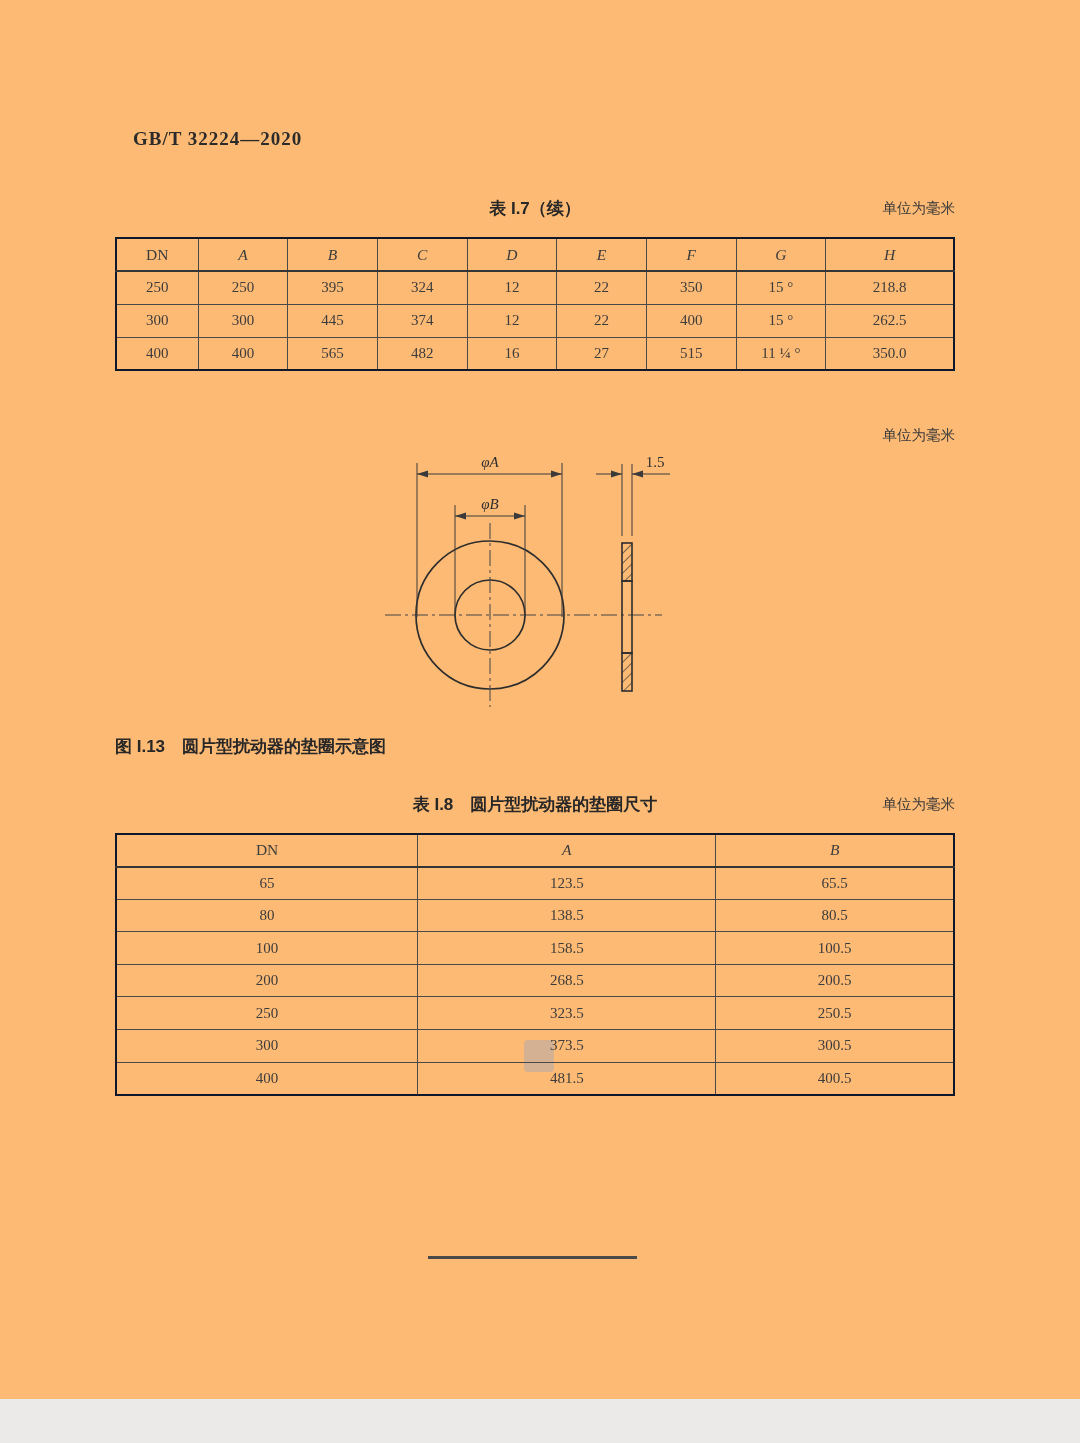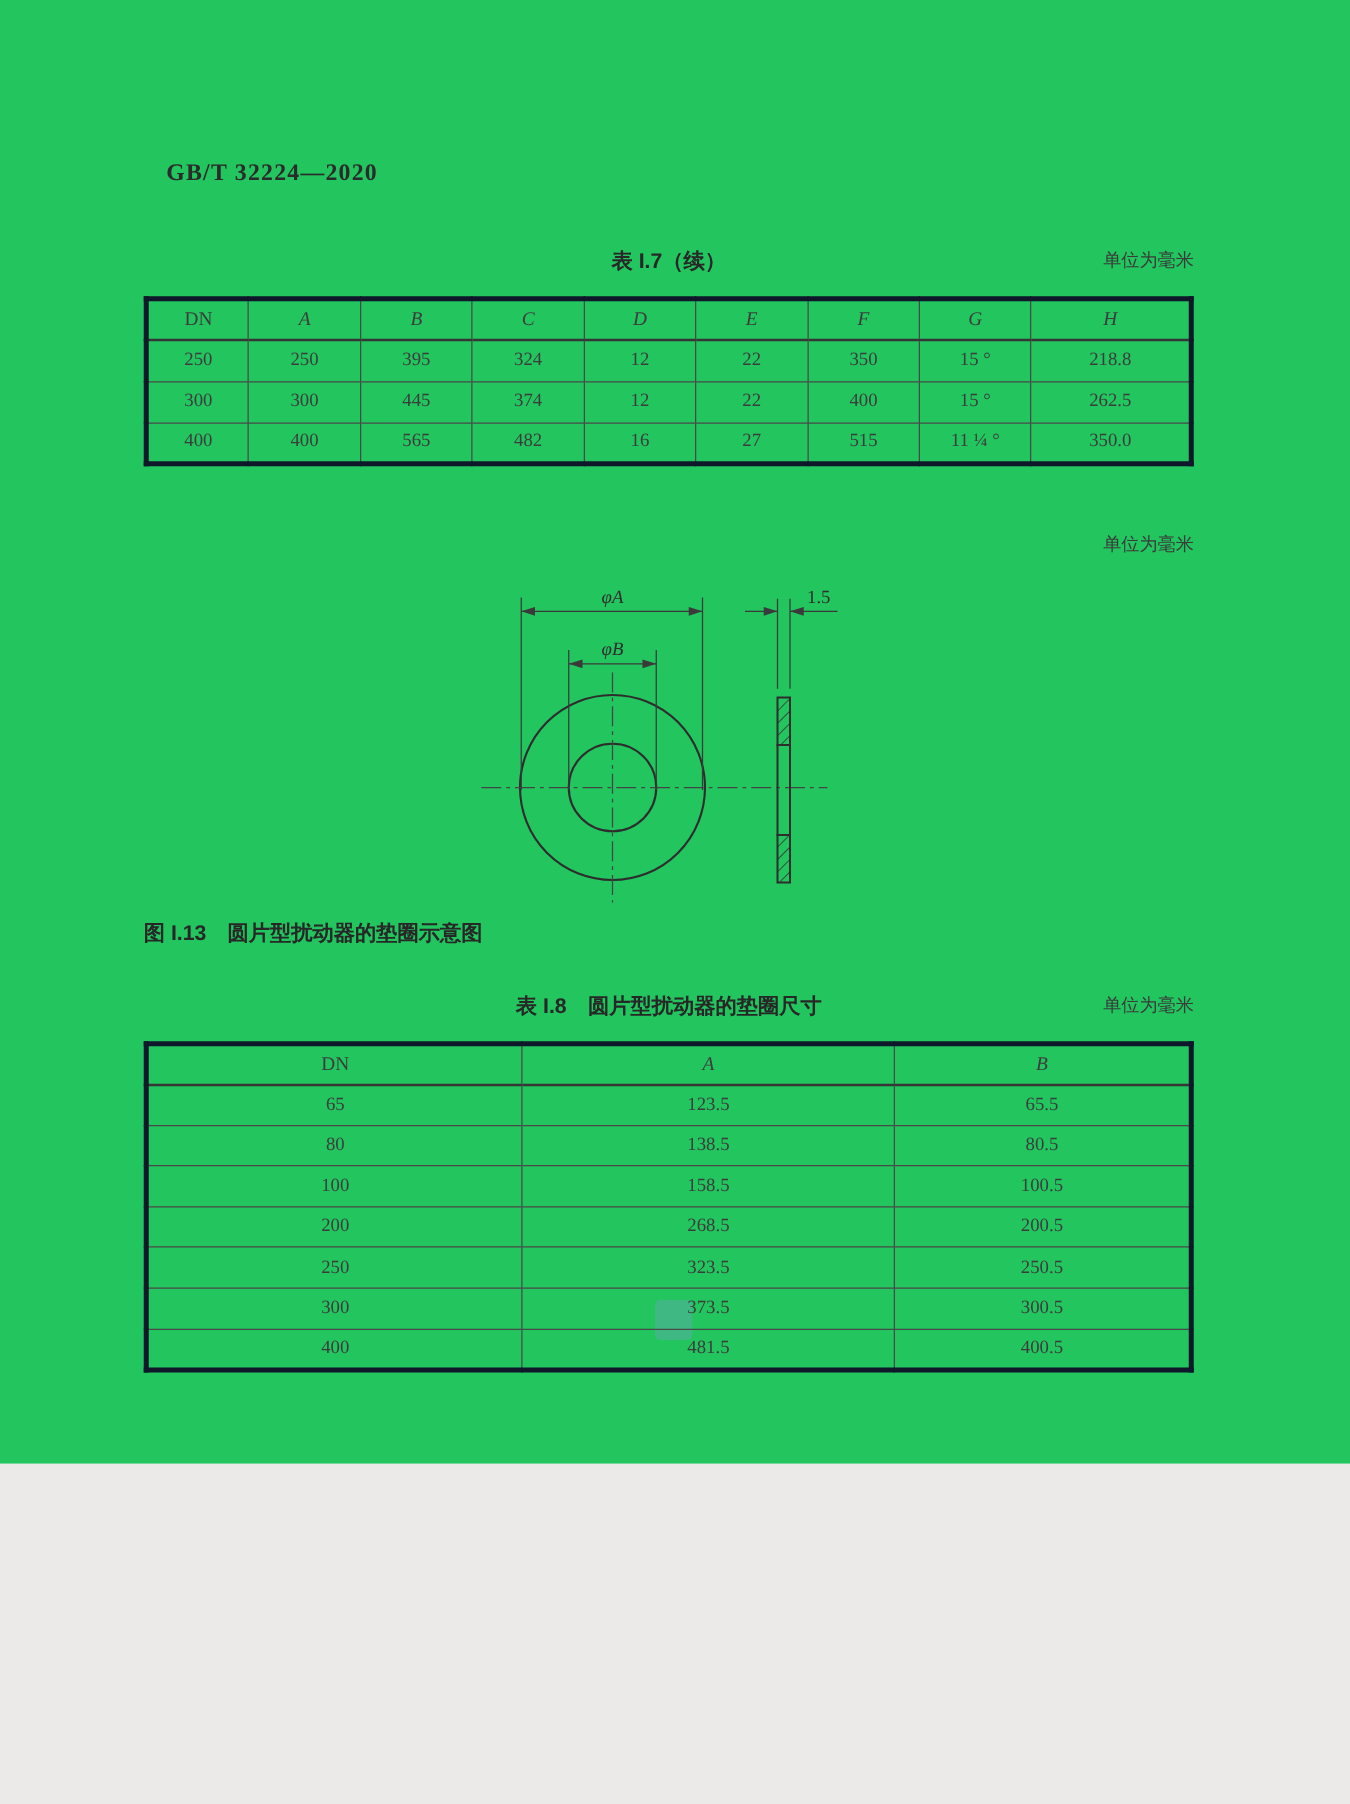--- a/index.html
+++ b/index.html
@@ -1,22 +1,22 @@
 <!DOCTYPE html>
 <html><head>
 <meta charset="utf-8">
 <style>
   * { margin:0; padding:0; box-sizing:border-box; }
   html,body { background:#eceae8; }
   body { font-family:"Liberation Sans", sans-serif; }
   .page {
     position:relative;
-    width:1080px; height:1171px;
+    width:1080px; height:1399px;
     margin:0 auto;
-    background:#22c55e;
+    background:#fdba74;
     color:#333;
     overflow:hidden;
   }
   
   .doc-code {
     position:absolute; left:133px; top:128px;
     font-family:"Liberation Serif", serif;
     font-weight:bold; font-size:19px; letter-spacing:1px; color:#2b2b2b;
   }
   
@@ -30,39 +30,39 @@
     position:absolute; right:0; top:2px;
     font-size:14.5px; color:#3a3a3a; font-weight:normal;
   }
   
   table.std {
     position:absolute; left:115px; width:840px;
     border-collapse:collapse; table-layout:fixed;
     background:transparent;
   }
   table.std, table.std th, table.std td { border:1px solid #494949; }
-  table.std { border:4px solid #0f172a; }
+  table.std { border:2px solid #0f172a; }
   table.std thead th { border-bottom:2px solid #353535; }
   table.std th, table.std td {
     text-align:center; vertical-align:middle;
     font-family:"Liberation Serif", serif;
     font-size:15px; color:#3c3c3c;
     height:33px; padding:0 2px;
   }
   table.std th { font-style:italic; font-weight:normal; font-size:15.5px; }
   table.std th:first-child { font-style:normal; }
   #table-i8 th, #table-i8 td { height:32.6px; }
   
   .clause {
     position:absolute; left:115px; top:395px; width:840px;
     font-size:15.5px; color:#2e2e2e;
   }
   .clause .num { font-weight:bold; margin-right:14px; font-family:"Liberation Serif", serif; }
   
-  .figure-wrap { position:absolute; left:370px; top:454px; width:320px; height:280px; }
+  .figure-wrap { position:absolute; left:370px; top:439px; width:320px; height:280px; }
   .fig-caption {
     position:absolute; left:115px; top:735px; width:840px; text-align:left;
     font-weight:bold; font-size:17px; color:#272727;
   }
   
   .end-rule { position:absolute; left:428px; top:1256px; width:209px; height:2.5px; background:#4a4a4a; }
   .page-number {
     position:absolute; left:133px; top:1400px;
     font-family:"Liberation Serif", serif; font-size:16px; color:#4e4e4e;
   }

